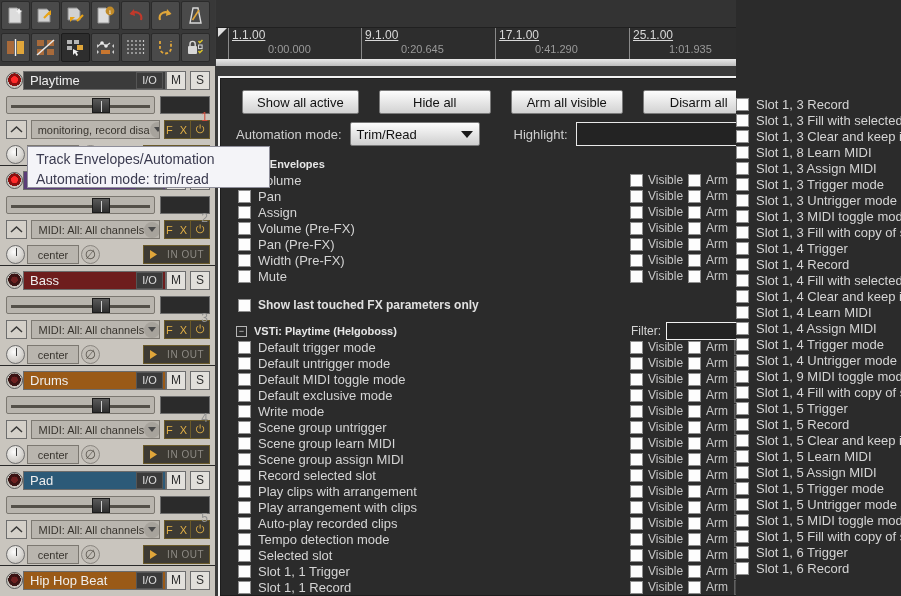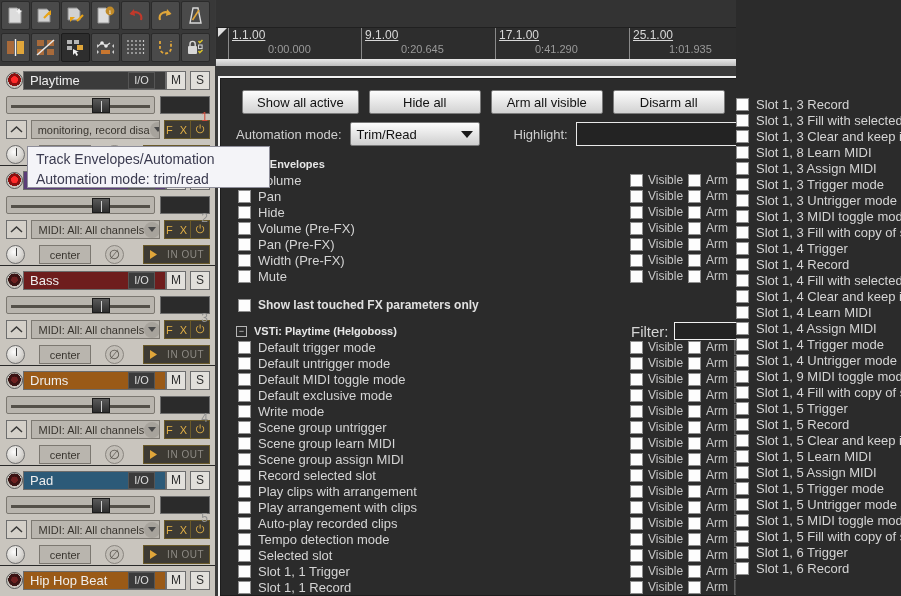--- a/index.html
+++ b/index.html
@@ -78,21 +78,21 @@
   }
   .name-field {
     flex: 1 1 auto; height: 19px; display: flex; align-items: center;
     border: 1px solid #6b6b6b; overflow: hidden;
   }
   .name-field .tname {
     flex: 1 1 auto; padding-left: 6px; font-size: 13px; color: #eee;
     white-space: nowrap; overflow: hidden;
   }
   .io-btn {
-    flex: 0 0 auto; width: 27px; height: 17px; margin: 10px;
+    flex: 0 0 auto; width: 27px; height: 17px; margin: 2px;
     background: #3a3a3a; color: #ddd; font-size: 11px;
     display: flex; align-items: center; justify-content: center;
     border: 1px solid #555;
   }
   .ms {
     display: flex; gap: 4px; flex: 0 0 auto;
   }
   .ms-btn {
     width: 20px; height: 19px; background: #e2e0db; border: 1px solid #6e6e6e;
     font-size: 12px; color: #2b2b2b;
@@ -126,21 +126,21 @@
     flex: 0 0 auto; margin-right: 2px;
   }
   .fx-grp { display: flex; flex: 0 0 auto; }
   .fx-btn, .pw-btn {
     height: 19px; border: 1px solid #6a5a2a; background: #3d3a33;
     color: #e2b046; font-size: 11px; display: flex; align-items: center;
     justify-content: center;
   }
   .fx-btn { width: 27px; letter-spacing: 2px; }
   .pw-btn { width: 19px; border-left: none; }
-  .row4 { display: flex; align-items: center; gap: 14px; margin-top: 6px; }
+  .row4 { display: flex; align-items: center; gap: 2px; margin-top: 6px; }
   .knob {
     width: 19px; height: 19px; border-radius: 50%;
     background: radial-gradient(circle at 40% 35%, #fdfdfd, #b8b4ad);
     border: 1px solid #6e6e6e; position: relative; flex:0 0 auto;
   }
   .knob::after { content:""; position:absolute; left:9px; top:2px; width:1px; height:8px; background:#444; }
   .pan-val {
     height: 19px; min-width: 52px; background: #b9b5ae; border: 1px solid #7c7871;
     font-size: 11px; color: #38342e; display: flex; align-items: center;
     justify-content: center; padding: 0 7px; flex:0 0 auto;
@@ -169,21 +169,21 @@
 
   
   #dialog {
     position: absolute; left: 218px; top: 76px; width: 683px; height: 520px;
     background: #2b2b2b;
     border-top: 2px solid #f2f2f2; border-left: 2px solid #f2f2f2;
     box-shadow: inset 0 0 0 1px #1d1d1d;
   }
   #dlg-inner { position: relative; width: 100%; height: 100%; padding: 6px 0 0 8px; }
 
-  .btn-row { display: flex; gap: 10px; margin: 6px 0 0 14px; border-radius: 6px; }
+  .btn-row { display: flex; gap: 20px; margin: 6px 0 0 14px; border-radius: 6px; }
   .gbtn {
     height: 24px; padding: 0 14px; min-width: 112px;
     background: linear-gradient(#fdfdfd,#d2d2d2);
     border: 1px solid #7a7a7a; border-radius: 2px;
     font-size: 13px; color: #111;
     display: flex; align-items: center; justify-content: center;
   }
   .mode-row { display: flex; align-items: center; margin: 8px 0 0 8px; gap: 8px; }
   .mode-lbl { font-size: 13px; color: #cfcfcf; }
   .select {
@@ -239,21 +239,21 @@
   .vsti-hdr {
     display: flex; align-items: center; margin: 13px 0 2px 8px; position: relative;
   }
   .expander {
     width: 11px; height: 11px; border: 1px solid #b5b5b5; color: #d8d8d8;
     font-size: 9px; line-height: 9px; display: flex; align-items: center;
     justify-content: center; flex:0 0 auto;
   }
   .vsti-name { font-size: 11px; color: #e6e6e6; font-weight: bold; margin-left: 7px; }
   .filter-wrap { position: absolute; left: 395px; display: flex; align-items: center; }
-  .filter-lbl { font-size: 15px; color: #d4d4d4; margin-right: 5px; }
+  .filter-lbl { font-size: 12px; color: #d4d4d4; margin-right: 5px; }
   .filter-box { width: 101px; height: 18px; background: #232323; border: 1px solid #f0f0f0; }
 
   
   #rightlist {
     position: absolute; left: 736px; top: 0; width: 181px; height: 596px;
     background: #2b2b2b; padding-top: 96px; overflow: hidden;
   }
   .rrow { display: flex; align-items: center; height: 16px; }
   .rrow .rlabel {
     font-size: 13px; color: #d4d4d4; margin-left: 7px;
@@ -760,21 +760,21 @@
             <span class="ctxt">Visible</span>
           </span>
           <span class="ecol">
             <span class="chk"></span>
             <span class="ctxt">Arm</span>
           </span>
         </span>
       </div>
       <div class="erow">
         <span class="chk"></span>
-        <span class="elabel">Hide</span>
+        <span class="elabel">Assign</span>
         <span class="ecols">
           <span class="ecol">
             <span class="chk"></span>
             <span class="ctxt">Visible</span>
           </span>
           <span class="ecol">
             <span class="chk"></span>
             <span class="ctxt">Arm</span>
           </span>
         </span>

